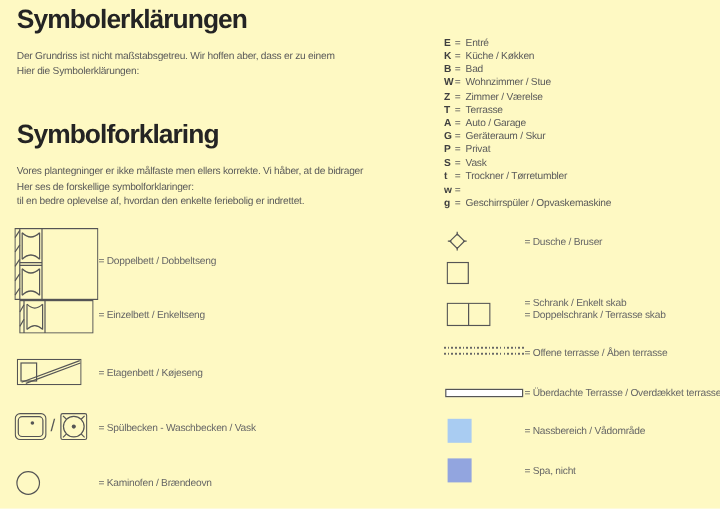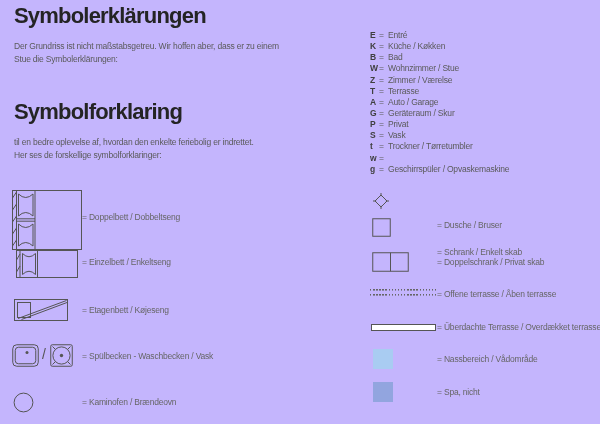--- a/index.html
+++ b/index.html
@@ -1,17 +1,17 @@
 <!DOCTYPE html>
 <html><head>
 <meta charset="utf-8">
 <style>
   html,body { margin:0; padding:0; background:#ffffff; }
   .page {
-    position:relative; width:600px; height:424px; background:#c4b5fd;
+    position:relative; width:600px; height:424px; background:#fef9c3;
     font-family:"Liberation Sans", sans-serif; overflow:hidden;
     color:#5a5a5a;
   }
   .abs { position:absolute; }
   .heading {
     position:absolute; left:14px;
     font-size:22px; font-weight:700; color:#242424;
     letter-spacing:-0.8px; white-space:nowrap;
   }
   .para { position:absolute; left:14px; font-size:8.5px; letter-spacing:-0.2px;
@@ -42,28 +42,29 @@
 </style>
 </head>
 <body>
 
 <div class="page">
 
   <div class="heading" style="top:3px;">Symbolerklärungen</div>
 
   <div class="para" style="top:40px;">
     <div>Der Grundriss ist nicht maßstabsgetreu. Wir hoffen aber, dass er zu einem</div>
-    <div>Stue die Symbolerklärungen:</div>
+    <div>Hier die Symbolerklärungen:</div>
   </div>
 
   <div class="heading" style="top:99px;">Symbolforklaring</div>
 
   <div class="para" style="top:136px;">
+    <div>Vores plantegninger er ikke målfaste men ellers korrekte. Vi håber, at de bidrager</div>
+    <div>Her ses de forskellige symbolforklaringer:</div>
     <div>til en bedre oplevelse af, hvordan den enkelte feriebolig er indrettet.</div>
-    <div>Her ses de forskellige symbolforklaringer:</div>
   </div>
 
   <div class="abs icon" style="left:12px; top:190px;">
     <svg width="70" height="60" viewBox="0 0 70 60">
       <rect class="stroke" x="0.5" y="0.5" width="69" height="59"></rect>
       <line class="stroke" x1="4.5" y1="0.5" x2="4.5" y2="59.5"></line>
       <line class="stroke" x1="0.5" y1="8" x2="4.5" y2="2"></line>
       <line class="stroke" x1="0.5" y1="20" x2="4.5" y2="14"></line>
       <line class="stroke" x1="0.5" y1="32" x2="4.5" y2="26"></line>
       <line class="stroke" x1="0.5" y1="44" x2="4.5" y2="38"></line>
@@ -205,36 +206,36 @@
 
   <div class="abs icon" style="left:373px; top:193px;">
     <svg width="16" height="16" viewBox="0 0 16 16">
       <path class="stroke" d="M8,2 L14,8 L8,14 L2,8 Z"></path>
       <line class="stroke" x1="8" y1="0" x2="8" y2="3.2"></line>
       <line class="stroke" x1="8" y1="12.8" x2="8" y2="16"></line>
       <line class="stroke" x1="0" y1="8" x2="3.2" y2="8"></line>
       <line class="stroke" x1="12.8" y1="8" x2="16" y2="8"></line>
     </svg>
   </div>
-  <div class="sym-label" style="left:437px; top:196px;margin-top:24px;">= Dusche / Bruser</div>
+  <div class="sym-label" style="left:437px; top:196px;">= Dusche / Bruser</div>
 
   <div class="abs icon" style="left:372px; top:218px;">
     <svg width="19" height="19" viewBox="0 0 19 19">
       <rect class="stroke" x="0.75" y="0.75" width="17.5" height="17.5"></rect>
     </svg>
   </div>
   <div class="sym-label" style="left:437px; top:223px;margin-top:24px;">= Schrank / Enkelt skab</div>
 
   <div class="abs icon" style="left:372px; top:252px;">
     <svg width="37" height="20" viewBox="0 0 37 20">
       <rect class="stroke" x="0.75" y="0.75" width="35.5" height="18.5"></rect>
       <line class="stroke" x1="18.5" y1="0.75" x2="18.5" y2="19.25"></line>
     </svg>
   </div>
-  <div class="sym-label" style="left:437px; top:257px;">= Doppelschrank / Privat skab</div>
+  <div class="sym-label" style="left:437px; top:257px;">= Doppelschrank / Terrasse skab</div>
 
   <div class="dotted-terrace"></div>
   <div class="sym-label" style="left:437px; top:289px;">= Offene terrasse / Åben terrasse</div>
 
   <div class="covered-bar"></div>
   <div class="sym-label" style="left:437px; top:322px;">= Überdachte Terrasse / Overdækket terrasse</div>
 
   <div class="swatch" style="left: 373px; top: 349px; background: rgb(169, 204, 242);"></div>
   <div class="sym-label" style="left:437px; top:354px;">= Nassbereich / Vådområde</div>
 

